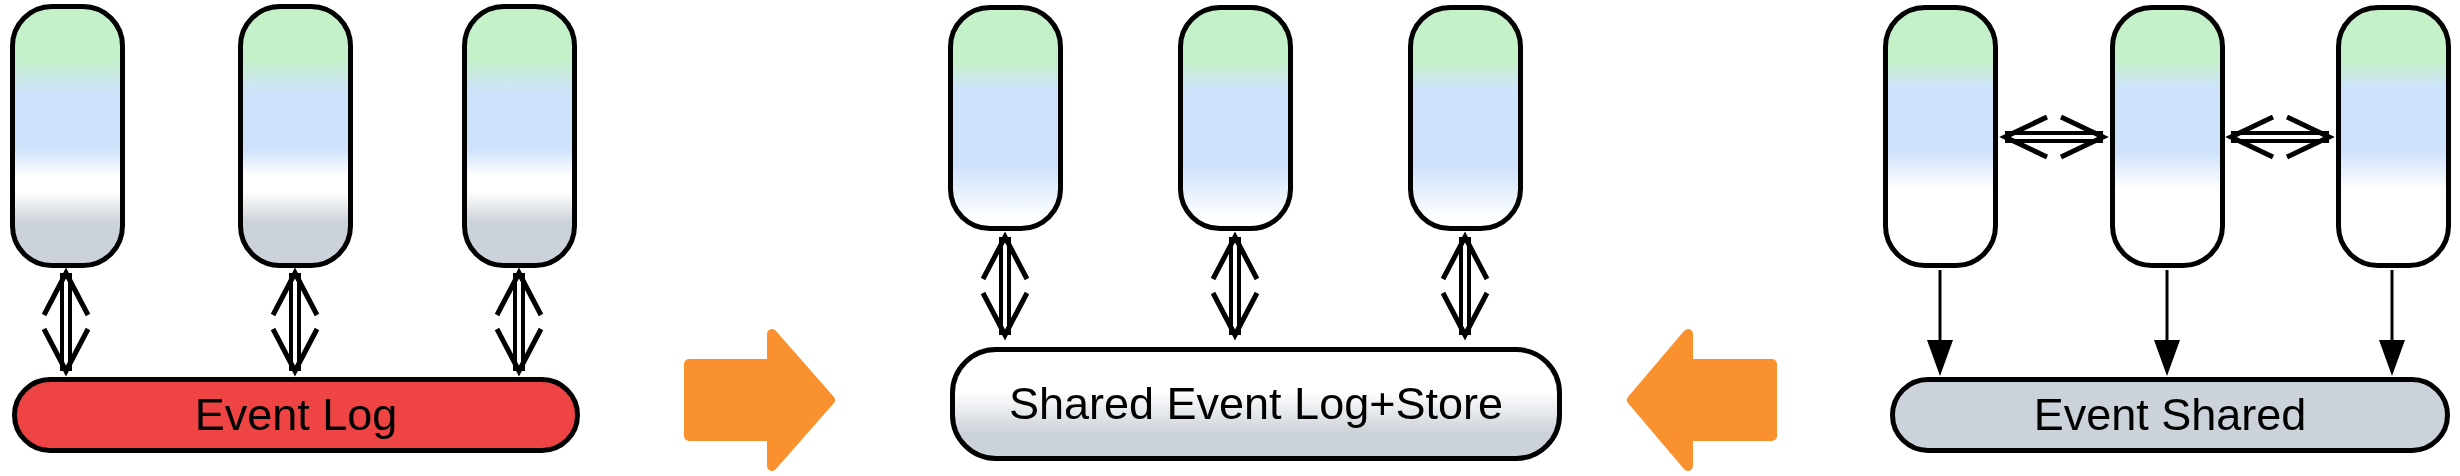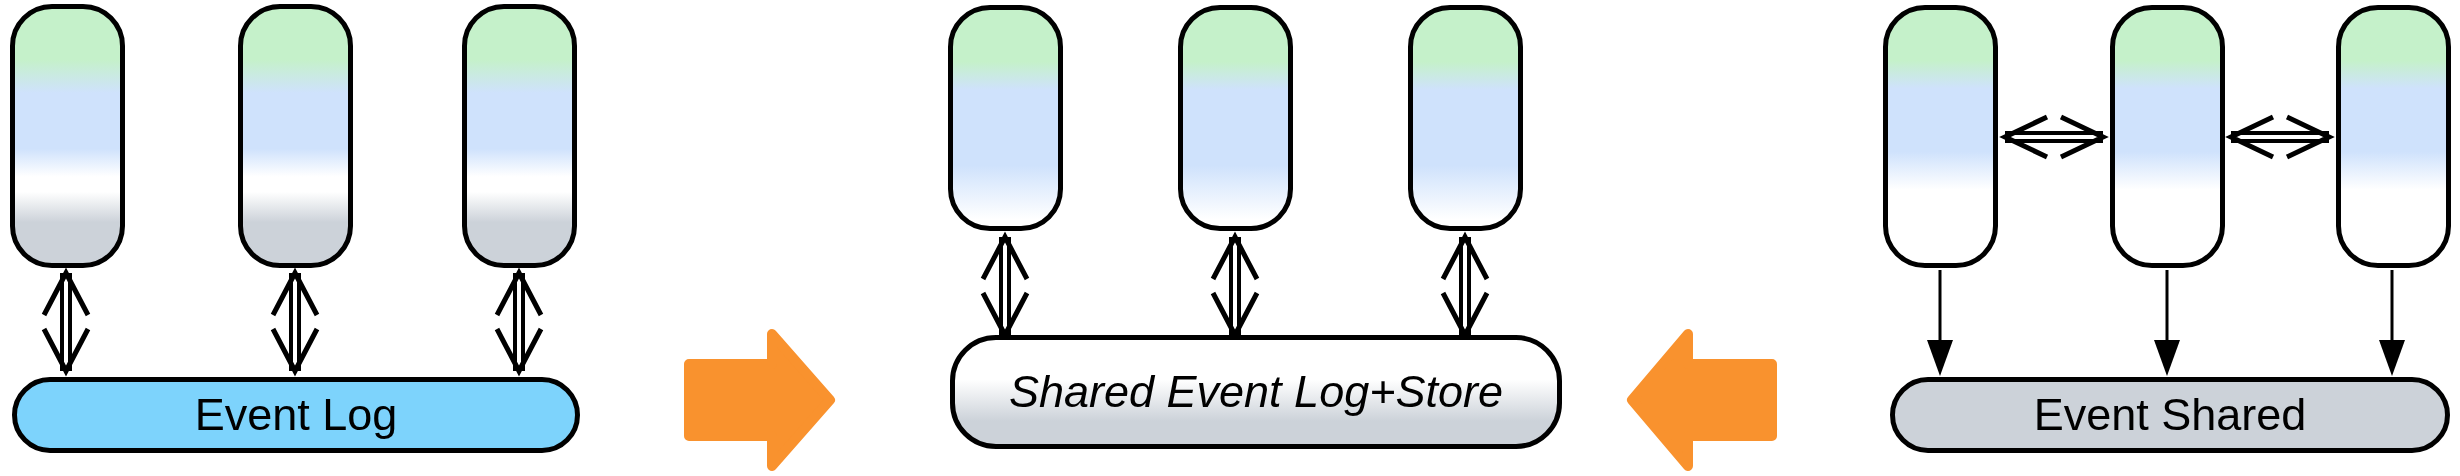--- a/index.html
+++ b/index.html
@@ -42,27 +42,26 @@
   .store-box{
     position:absolute;
     box-sizing:border-box;
     border:5px solid #000;
     display:flex;align-items:center;justify-content:center;
     font-size:45px;color:#000;
     white-space:nowrap;
   }
   .box-event-log{
     left:12px;top:377px;width:568px;height:76px;
-    border-radius:38px;background:#7dd3fc;
+    border-radius:38px;background:#ef4444;
   }
   .box-shared{
-    left:950px;top:335px;width:612px;height:114px;
+    left:950px;top:347px;width:612px;height:114px;
     border-radius:46px;
     background:linear-gradient(180deg,#ffffff 0%,#ffffff 38%,var(--node-gray) 78%,var(--node-gray) 100%);
-    font-style:italic;
   }
   .box-event-store{
     left:1890px;top:377px;width:560px;height:76px;
     border-radius:38px;background:var(--node-gray);
   }
   svg{position:absolute;overflow:visible;}
   .stroke{stroke:#000;fill:none;}
   .orange-shape{fill:var(--arrow-orange);stroke:var(--arrow-orange);stroke-width:10;stroke-linejoin:round;}
 </style>
 </head>

